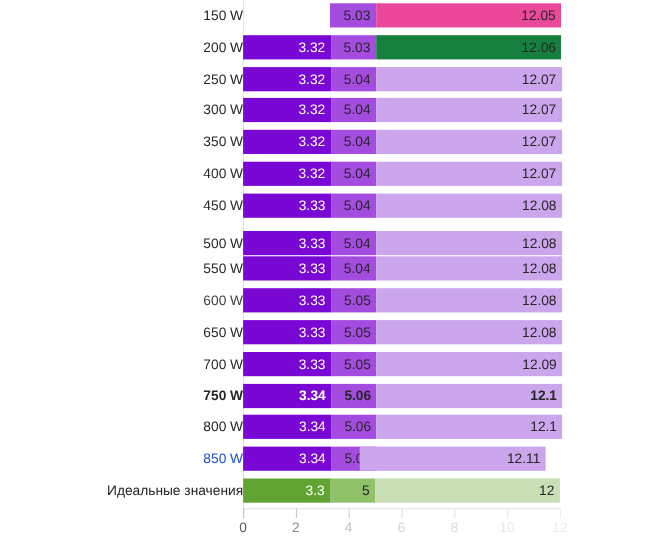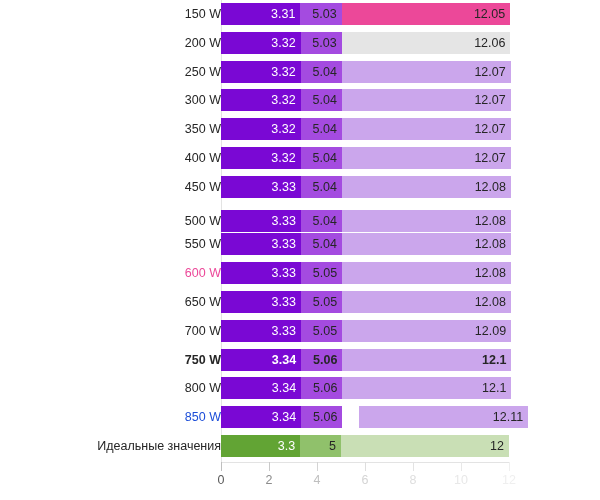--- a/index.html
+++ b/index.html
@@ -89,41 +89,38 @@
 </head>
 <body>
 
 <div id="chart">
 
   <div class="axis-line vaxis"></div>
   <div class="axis-line haxis"></div>
 <div class="row" style="top: 3px;">
       <div class="row-label" style="color: rgb(38, 38, 38);">150 W</div>
       <div class="bar-area" style="width: 289.2px;">
-        <div class="seg" style="left: 0px; width: 79.44px; background: rgb(122, 8, 212);">
-          <div class="seg-label" style="color: rgb(255, 255, 255);">3.31</div>
-        </div>
         <div class="seg" style="left: 79.44px; width: 41.28px; background: rgb(164, 75, 224);">
           <div class="seg-label" style="color: rgb(38, 38, 38);">5.03</div>
         </div>
         <div class="seg" style="left: 120.72px; width: 168.48px; background: #ec4899;">
           <div class="seg-label" style="color: rgb(38, 38, 38);">12.05</div>
         </div>
       </div>
     </div>
     <div class="row" style="top: 31.8px;">
       <div class="row-label" style="color: rgb(38, 38, 38);">200 W</div>
       <div class="bar-area" style="width: 289.44px;">
         <div class="seg" style="left: 0px; width: 79.68px; background: rgb(122, 8, 212);">
           <div class="seg-label" style="color: rgb(255, 255, 255);">3.32</div>
         </div>
         <div class="seg" style="left: 79.68px; width: 41.04px; background: rgb(164, 75, 224);">
           <div class="seg-label" style="color: rgb(38, 38, 38);">5.03</div>
         </div>
-        <div class="seg" style="left: 120.72px; width: 168.72px; background: #e5e5e5;">
+        <div class="seg" style="left: 120.72px; width: 168.72px; background: #15803d;">
           <div class="seg-label" style="color: rgb(38, 38, 38);">12.06</div>
         </div>
       </div>
     </div>
     <div class="row" style="top: 60.6px;">
       <div class="row-label" style="color: rgb(38, 38, 38);">250 W</div>
       <div class="bar-area" style="width: 289.68px;">
         <div class="seg" style="left: 0px; width: 79.68px; background: rgb(122, 8, 212);">
           <div class="seg-label" style="color: rgb(255, 255, 255);">3.32</div>
         </div>
@@ -213,21 +210,21 @@
         </div>
         <div class="seg" style="left: 79.92px; width: 41.04px; background: rgb(164, 75, 224);">
           <div class="seg-label" style="color: rgb(38, 38, 38);">5.04</div>
         </div>
         <div class="seg" style="left: 120.96px; width: 168.96px; background: rgb(203, 166, 236);">
           <div class="seg-label" style="color: rgb(38, 38, 38);">12.08</div>
         </div>
       </div>
     </div>
     <div class="row" style="top: 262.2px;">
-      <div class="row-label" style="color: #ec4899;">600 W</div>
+      <div class="row-label" style="color: #404040;">600 W</div>
       <div class="bar-area" style="width: 289.92px;">
         <div class="seg" style="left: 0px; width: 79.92px; background: rgb(122, 8, 212);">
           <div class="seg-label" style="color: rgb(255, 255, 255);">3.33</div>
         </div>
         <div class="seg" style="left: 79.92px; width: 41.28px; background: rgb(164, 75, 224);">
           <div class="seg-label" style="color: rgb(38, 38, 38);">5.05</div>
         </div>
         <div class="seg" style="left: 121.2px; width: 168.72px; background: rgb(203, 166, 236);">
           <div class="seg-label" style="color: rgb(38, 38, 38);">12.08</div>
         </div>
@@ -291,21 +288,21 @@
     </div>
     <div class="row" style="top: 406.2px;">
       <div class="row-label" style="color: #1d4ed8;">850 W</div>
       <div class="bar-area" style="width: 290.64px;">
         <div class="seg" style="left: 0px; width: 80.16px; background: rgb(122, 8, 212);">
           <div class="seg-label" style="color: rgb(255, 255, 255);">3.34</div>
         </div>
         <div class="seg" style="left: 80.16px; width: 41.28px; background: rgb(164, 75, 224);">
           <div class="seg-label" style="color: rgb(38, 38, 38);">5.06</div>
         </div>
-        <div class="seg" style="left: 138px; width: 169.2px; background: rgb(203, 166, 236);">
+        <div class="seg" style="left: 106px; width: 169.2px; background: rgb(203, 166, 236);">
           <div class="seg-label" style="color: rgb(38, 38, 38);">12.11</div>
         </div>
       </div>
     </div>
     <div class="row" style="top: 435px;">
       <div class="row-label" style="color: rgb(38, 38, 38);">Идеальные значения</div>
       <div class="bar-area" style="width: 288px;">
         <div class="seg" style="left: 0px; width: 79.2px; background: rgb(98, 164, 52);">
           <div class="seg-label" style="color: rgb(255, 255, 255);">3.3</div>
         </div>

